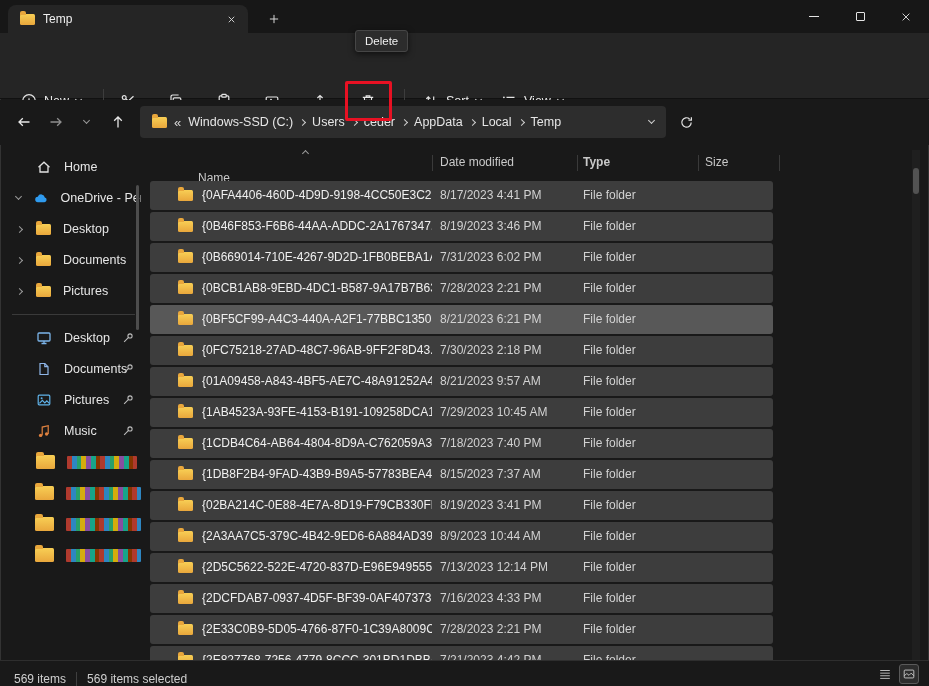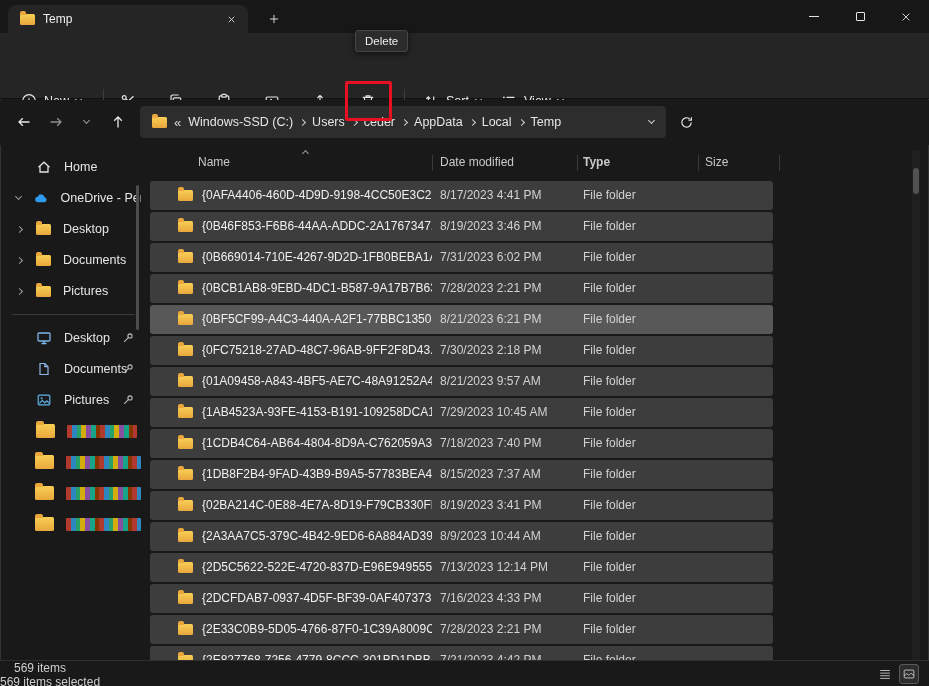--- a/index.html
+++ b/index.html
@@ -94,21 +94,21 @@
   .row .r-ficon { position:absolute; left:28px; top:9px; }
   .r-name { position:absolute; left:52px; top:7px; width:230px; font-size:12px; color:#f0f0f0;
             white-space:nowrap; overflow:hidden; }
   .r-date { position:absolute; left:290px; top:7px; width:140px; font-size:12px; color:#d2d2d2; white-space:nowrap; }
   .r-type { position:absolute; left:433px; top:7px; width:115px; font-size:12px; color:#d2d2d2; white-space:nowrap; }
   #main-scroll-thumb { position:absolute; left:913px; top:168px; width:6px; height:26px; background:#525252; border-radius:3px; }
   #main-scroll-track { position:absolute; left:912px; top:150px; width:8px; height:510px; background:#1f1f1f; }
 
   
   #statusbar { position:absolute; left:0; top:660px; width:929px; height:26px; background:#191919;
-               border-top:1px solid #2e2e2e; display:flex; align-items:flex-start;flex-direction:column; }
+               border-top:1px solid #2e2e2e; display:flex; align-items:flex-end; }
   .status-text { font-size:12px; color:#cfcfcf; }
   #status-count { margin-left:14px; }
   .status-div { width:1px; height:14px; background:#3f3f3f; margin:0 10px; }
   #status-views { position:absolute; right:10px; top:3px; display:flex; gap:4px; }
   .view-toggle { width:20px; height:20px; display:flex; align-items:center; justify-content:center; border-radius:3px; }
   .view-toggle.selected { background:#2d2d2d; border:1px solid #5a5a5a; }
 
   svg { display:block; }
 </style>
 </head>
@@ -348,20 +348,33 @@
           <rect x="2.2" y="3.2" width="11.6" height="9.6" rx="1" fill="none" stroke="#5fb2e8" stroke-width="1.2"></rect>
           <circle cx="5.6" cy="6.3" r="1" fill="#5fb2e8"></circle>
           <path d="M3.4 11.4l3-3 2.4 2.4 2-2 2.6 2.6" fill="none" stroke="#5fb2e8" stroke-width="1.2"></path>
         </svg>
       <span class="side-label">Pictures</span>
       <svg class="pin" viewBox="0 0 16 16">
           <circle cx="10.3" cy="5.7" r="2.4" fill="none" stroke="#bdbdbd" stroke-width="1.2"></circle>
           <path d="M8.6 7.4L3.6 12.4" stroke="#bdbdbd" stroke-width="1.2"></path>
         </svg>
     </div>
+    <div class="side-item">
+      <span class="side-chev-slot"></span>
+      <svg width="16" height="16" viewBox="0 0 16 16">
+          <path d="M6.2 12.3V4.1l6-1.4v8.2" fill="none" stroke="#e0823f" stroke-width="1.2"></path>
+          <circle cx="4.6" cy="12.4" r="1.7" fill="#e0823f"></circle>
+          <circle cx="10.6" cy="11" r="1.7" fill="#e0823f"></circle>
+        </svg>
+      <span class="side-label">Music</span>
+      <svg class="pin" viewBox="0 0 16 16">
+          <circle cx="10.3" cy="5.7" r="2.4" fill="none" stroke="#bdbdbd" stroke-width="1.2"></circle>
+          <path d="M8.6 7.4L3.6 12.4" stroke="#bdbdbd" stroke-width="1.2"></path>
+        </svg>
+    </div>
 
     <div class="side-item">
       <span class="side-chev-slot"></span>
       <span class="folder-glyph big"></span>
       <span class="mosaic" style="width:70px;"></span>
     </div>
     <div class="side-item">
       <span class="side-chev-slot"></span>
       <span class="folder-glyph big"></span>
       <span class="mosaic" style="width:80px;"></span>
@@ -374,21 +387,21 @@
     <div class="side-item">
       <span class="side-chev-slot"></span>
       <span class="folder-glyph big"></span>
       <span class="mosaic" style="width:88px;"></span>
     </div>
   </div>
   <div id="sidebar-scroll"></div>
 
   <div id="listheader">
     <span id="sort-caret" class="chev chev-u dim"></span>
-    <span class="col-h" style="left:53px;">Name</span>
+    <span class="col-h" style="left:53px;margin-top:16px;">Name</span>
     <div class="col-div" style="left:287px;"></div>
     <span class="col-h" style="left:295px;">Date modified</span>
     <div class="col-div" style="left:432px;"></div>
     <span class="col-h" style="left:438px;font-weight:bold;">Type</span>
     <div class="col-div" style="left:553px;"></div>
     <span class="col-h" style="left:560px;">Size</span>
     <div class="col-div" style="left:634px;"></div>
   </div>
 
   <div id="rows">

